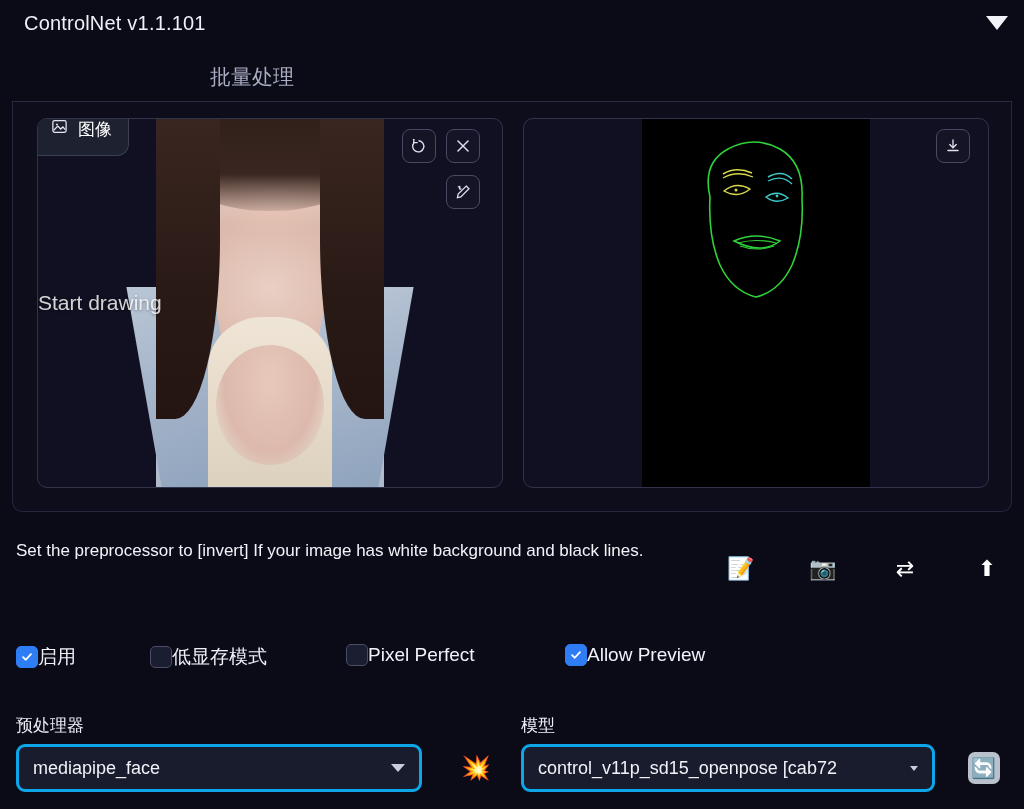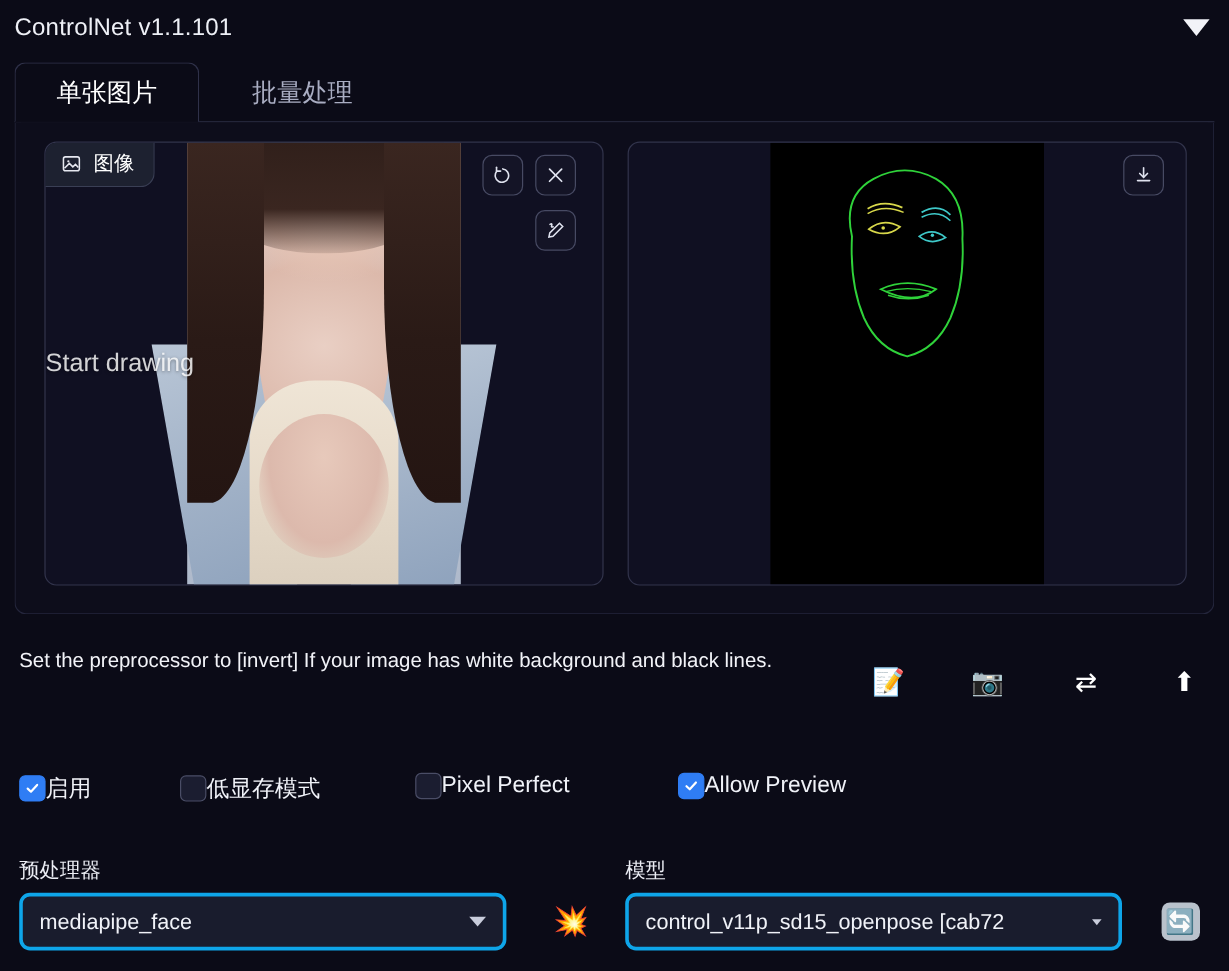--- a/index.html
+++ b/index.html
@@ -18,21 +18,21 @@
   }
 
   
   .cn-header {
     position: absolute;
     top: 0; left: 0;
     width: 1024px;
     height: 46px;
     display: flex;
     align-items: center;
-    padding: 0 12px;
+    padding: 0 24px;
   }
   .cn-title {
     font-size: 20px;
     font-weight: 400;
     color: #eef0f6;
     letter-spacing: 0.2px;
   }
   .cn-collapse {
     position: absolute;
     right: 14px;
@@ -110,21 +110,21 @@
   }
   .panel-left  { left: 24px;  top: 16px; width: 466px; height: 370px; }
   .panel-right { left: 510px; top: 16px; width: 466px; height: 370px; }
 
   .panel-badge {
     position: absolute;
     top: -1px;
     left: -1px;
     height: 38px;
     display: flex;
-    align-items: center;
+    align-items: flex-start;
     gap: 10px;
     padding: 0 16px 0 14px;
     background: #1d2130;
     border: 1px solid #3a3f55;
     border-top: none;
     border-left: none;
     border-radius: 0 0 12px 0;
     z-index: 4;
     font-size: 17px;
     color: #ffffff;
@@ -367,21 +367,20 @@
 <body>
 
 <div class="cn-header">
   <span class="cn-title">ControlNet v1.1.101</span>
 </div>
 <div class="cn-collapse">
   <span class="tri"></span>
 </div>
 
 <div class="tabs-wrap">
-  <div class="tab active">单张图片</div>
   <div class="tab inactive">批量处理</div>
 </div>
 
 <div class="content-box">
 
   <div class="panel panel-left">
     <div class="panel-canvas">
       <div class="photo">
         <div class="shirt-l"></div>
         <div class="shirt-r"></div>

